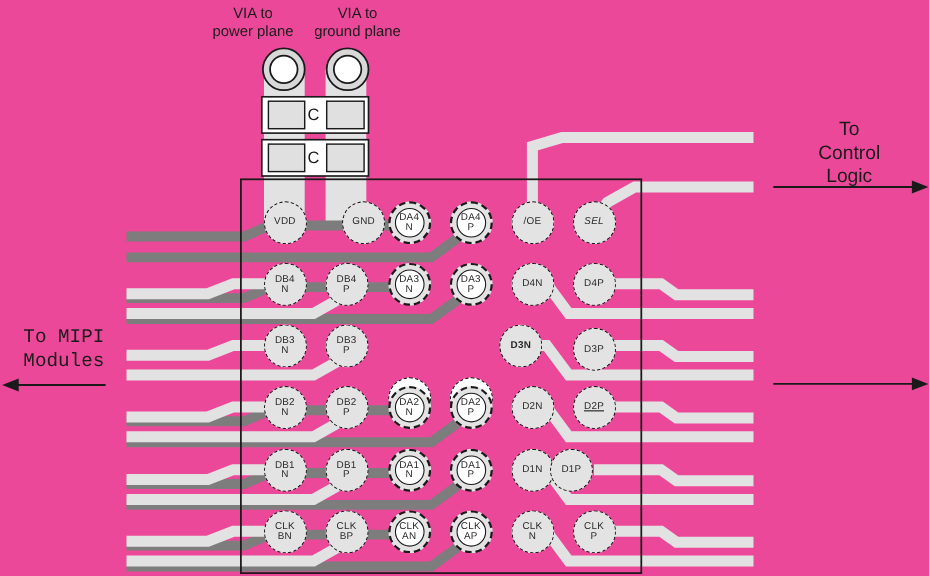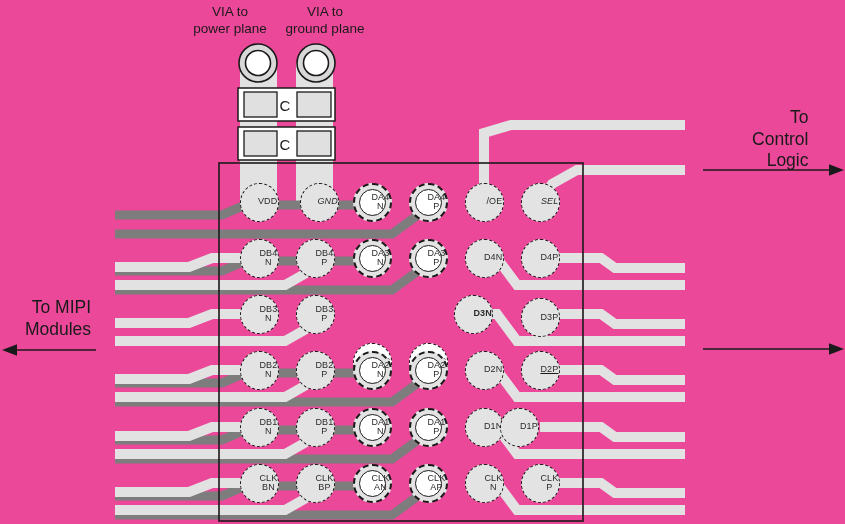--- a/index.html
+++ b/index.html
@@ -4,36 +4,36 @@
 <style>
   html,body{margin:0;padding:0;background:#fff;}
   #stage{
     position:relative;width:845px;height:524px;background:#ec4899;overflow:hidden;
     font-family:"Liberation Sans",sans-serif;color:#1a1a1a;
   }
   #stage svg{position:absolute;left:0;top:0;}
   .pad{
     position:absolute;width:39px;height:39px;box-sizing:border-box;border-radius:50%;
     border:1.5px dashed #1a1a1a;background:#e3e3e3;
-    display:flex;align-items:center;justify-content:flex-end;z-index:3;
+    display:flex;align-items:center;justify-content:center;z-index:3;
   }
   .pad.nc{background:#fff;margin-top:48px;}
   .pad.via{border-width:2.2px;}
   .pad .ring{
     position:absolute;inset:4px;border-radius:50%;background:#fff;
     border:1.6px solid #1a1a1a;z-index:1;
   }
   .pad .lbl{
     position:relative;z-index:2;font-size:9px;line-height:9.5px;text-align:center;
     white-space:pre-line;color:#2b2b2b;letter-spacing:0.2px;
   }
   .txt{position:absolute;text-align:center;white-space:pre-line;z-index:4;}
   .via-label{font-size:13.5px;line-height:17px;transform:translateX(-50%);}
   .cap-label{font-size:15px;line-height:15px;transform:translate(-50%,-50%);z-index:2;}
-  .big-label{font-size:17.5px;line-height:21.5px;transform:translate(-50%,-50%);text-align:right;}
+  .big-label{font-size:17.5px;line-height:21.5px;transform:translate(-50%,-50%);}
 </style>
 </head>
 <body>
 
 <div id="stage">
 
   <svg id="diagram-svg" width="845" height="524" viewBox="0 0 845 524">
       <g>
         <rect x="240" y="63" width="37" height="139" fill="#e2e2e2"></rect>
       </g>
@@ -110,30 +110,30 @@
     </svg>
 
   <div class="txt via-label" style="left:230px;top:3px;">VIA to
 power plane</div>
   <div class="txt via-label" style="left:325px;top:3px;">VIA to
 ground plane</div>
 
   <div class="txt cap-label" style="left:285px;top:105px;">C</div>
   <div class="txt cap-label" style="left:285px;top:144px;">C</div>
 
-  <div class="txt big-label" style="left:58px;top:318px;">To MIPI
+  <div class="txt big-label" style="left:58px;top:318px;font-family:Liberation Mono, monospace;">To MIPI
 Modules</div>
   <div class="txt big-label" style="left:772px;top:139px;">To Control
 Logic</div>
 
   <div id="pad-layer">
       <div class="pad" style="left: 239.5px; top: 182.5px;">
         <span class="lbl">VDD</span>
       </div>
-      <div class="pad" style="left: 300px; top: 182.5px; font-style: italic;">
+      <div class="pad" style="left: 311px; top: 182.5px;">
         <span class="lbl">GND</span>
       </div>
       <div class="pad via" style="left: 352.5px; top: 182.5px;">
         <div class="ring"></div>
         <span class="lbl">DA4
 N</span>
       </div>
       <div class="pad via" style="left: 408.5px; top: 182.5px;">
         <div class="ring"></div>
         <span class="lbl">DA4

